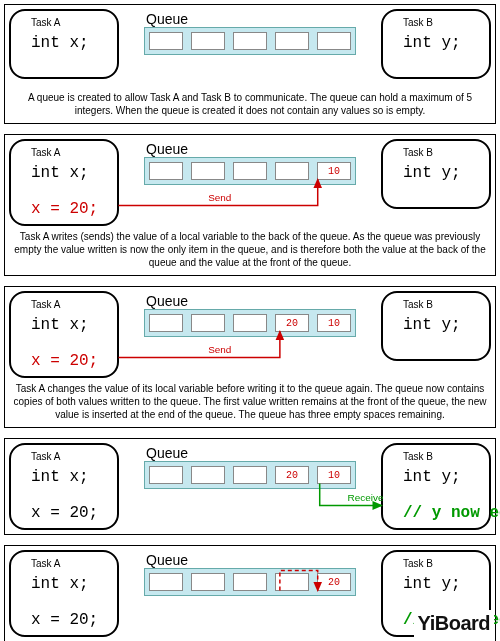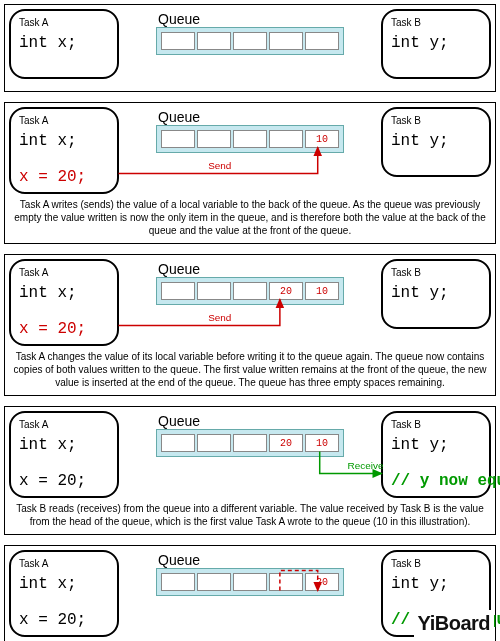--- a/index.html
+++ b/index.html
@@ -21,21 +21,21 @@
     align-items: flex-start;
     justify-content: space-between;
     position: relative;
     min-height: 78px;
   }
   .task-box {
     border: 2px solid #000;
     border-radius: 16px;
     width: 110px;
     min-height: 70px;
-    padding: 6px 8px;
+    padding: 6px 20px;
     box-sizing: border-box;
     position: relative;
     background: #fff;
   }
   .task-title {
     font-size: 10px;
     margin-bottom: 6px;
   }
   .task-code {
     font-family: "Courier New", monospace;
@@ -56,21 +56,21 @@
   .queue-label {
     font-size: 14px;
     color: #000;
     margin-left: 2px;
   }
   .queue {
     background: #c6e8ef;
     border: 1px solid #6aa;
     padding: 4px;
     display: flex;
-    gap: 2px;
+    gap: 8px;
   }
   .slot {
     width: 34px;
     height: 18px;
     border: 1px solid #888;
     background: #fff;
     display: flex;
     align-items: center;
     justify-content: center;
     font-family: "Courier New", monospace;
@@ -131,20 +131,21 @@
             <div class="slot"></div>
             <div class="slot"></div>
             <div class="slot"></div>
           </div>
         </div>
         <div class="task-box">
           <div class="task-title">Task B</div>
           <div class="task-code">int y;</div>
         </div>
       </div>
+      <div class="desc">A queue is created to allow Task A and Task B to communicate.  The queue can hold a maximum of 5 integers.  When the queue is created it does not contain any values so is empty.</div>
     </div>
     <div class="panel">
       <div class="row-top">
         <div class="task-box">
           <div class="task-title">Task A</div>
           <div class="task-code">int x;
 
 <span class="hl">x = 20;</span></div>
         </div>
         <div class="queue-wrap">
@@ -243,21 +244,20 @@
               <polygon points="0 0, 7 3, 0 6" fill="#c00"></polygon>
             </marker>
             <marker id="ar-green-3" markerWidth="8" markerHeight="8" refX="6" refY="3" orient="auto">
               <polygon points="0 0, 7 3, 0 6" fill="#090"></polygon>
             </marker>
           </defs>
           <path d="M312 36 L312 58 L374 58" fill="none" stroke="#090" stroke-width="1.5" marker-end="url(#ar-green-3)"></path>
           <text x="340" y="54" class="arrow-label green">Receive</text>
         </svg>
       </div>
-      <div class="desc">Task B reads (receives) from the queue into a different variable.  The value received by Task B is the value from the head of the queue, which is the first value Task A wrote to the queue (10 in this illustration).</div>
     </div>
     <div class="panel">
       <div class="row-top">
         <div class="task-box">
           <div class="task-title">Task A</div>
           <div class="task-code">int x;
 
 x = 20;</div>
         </div>
         <div class="queue-wrap">

